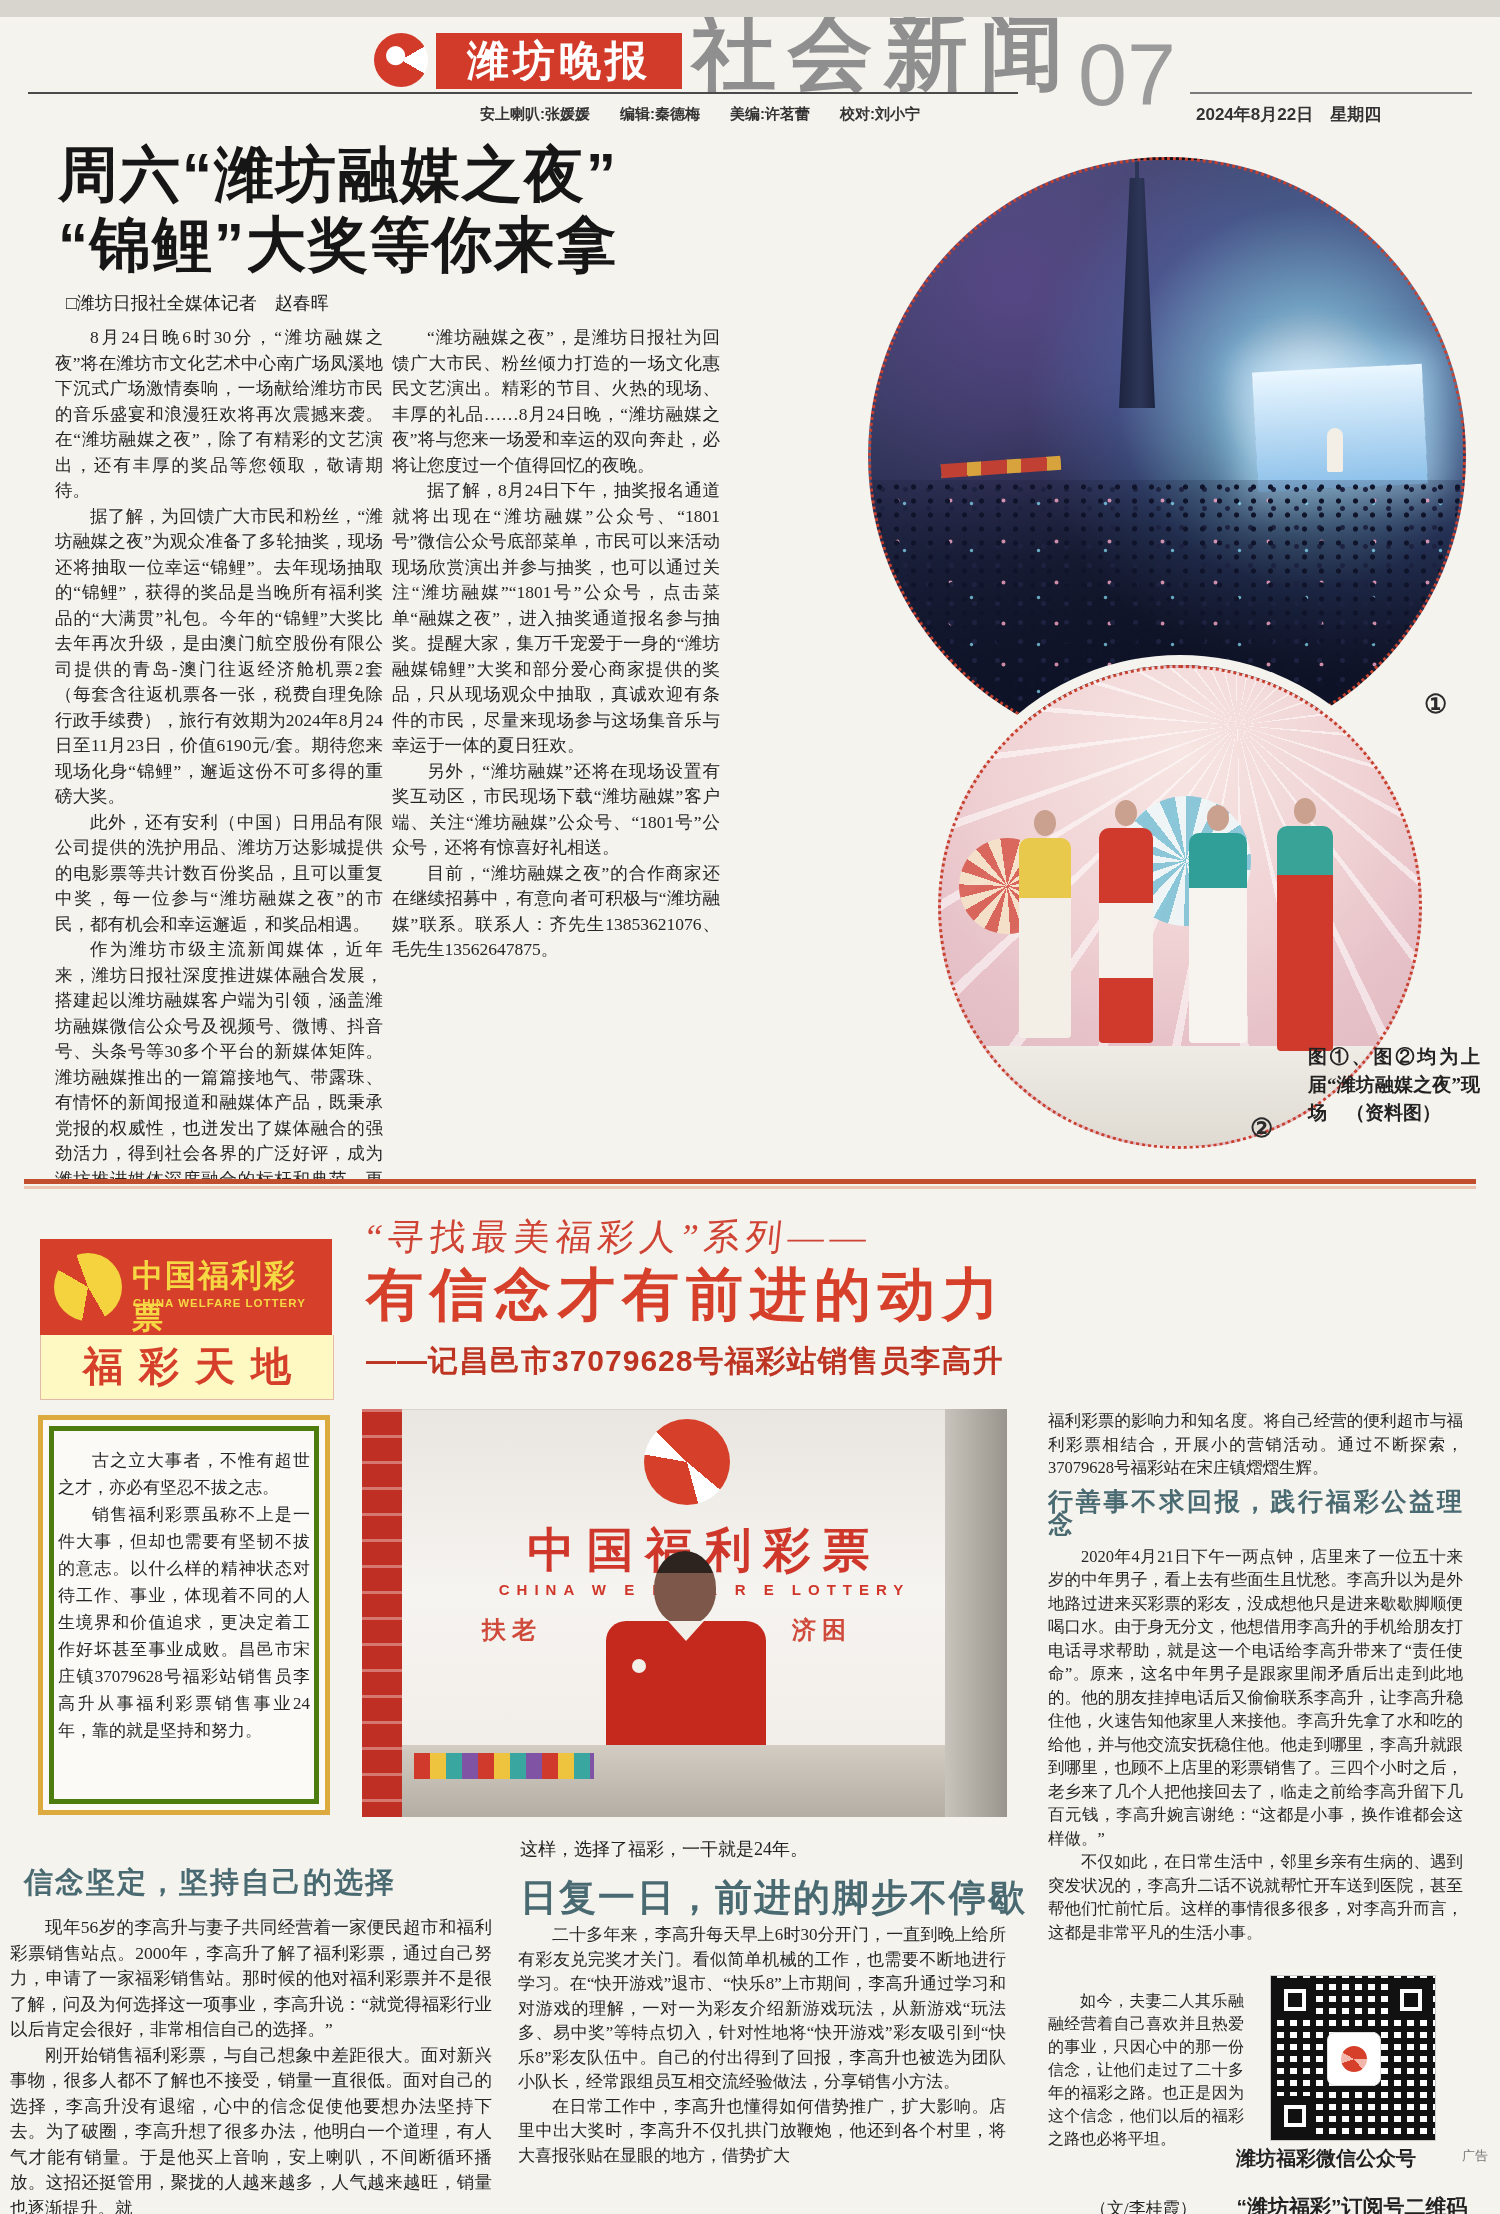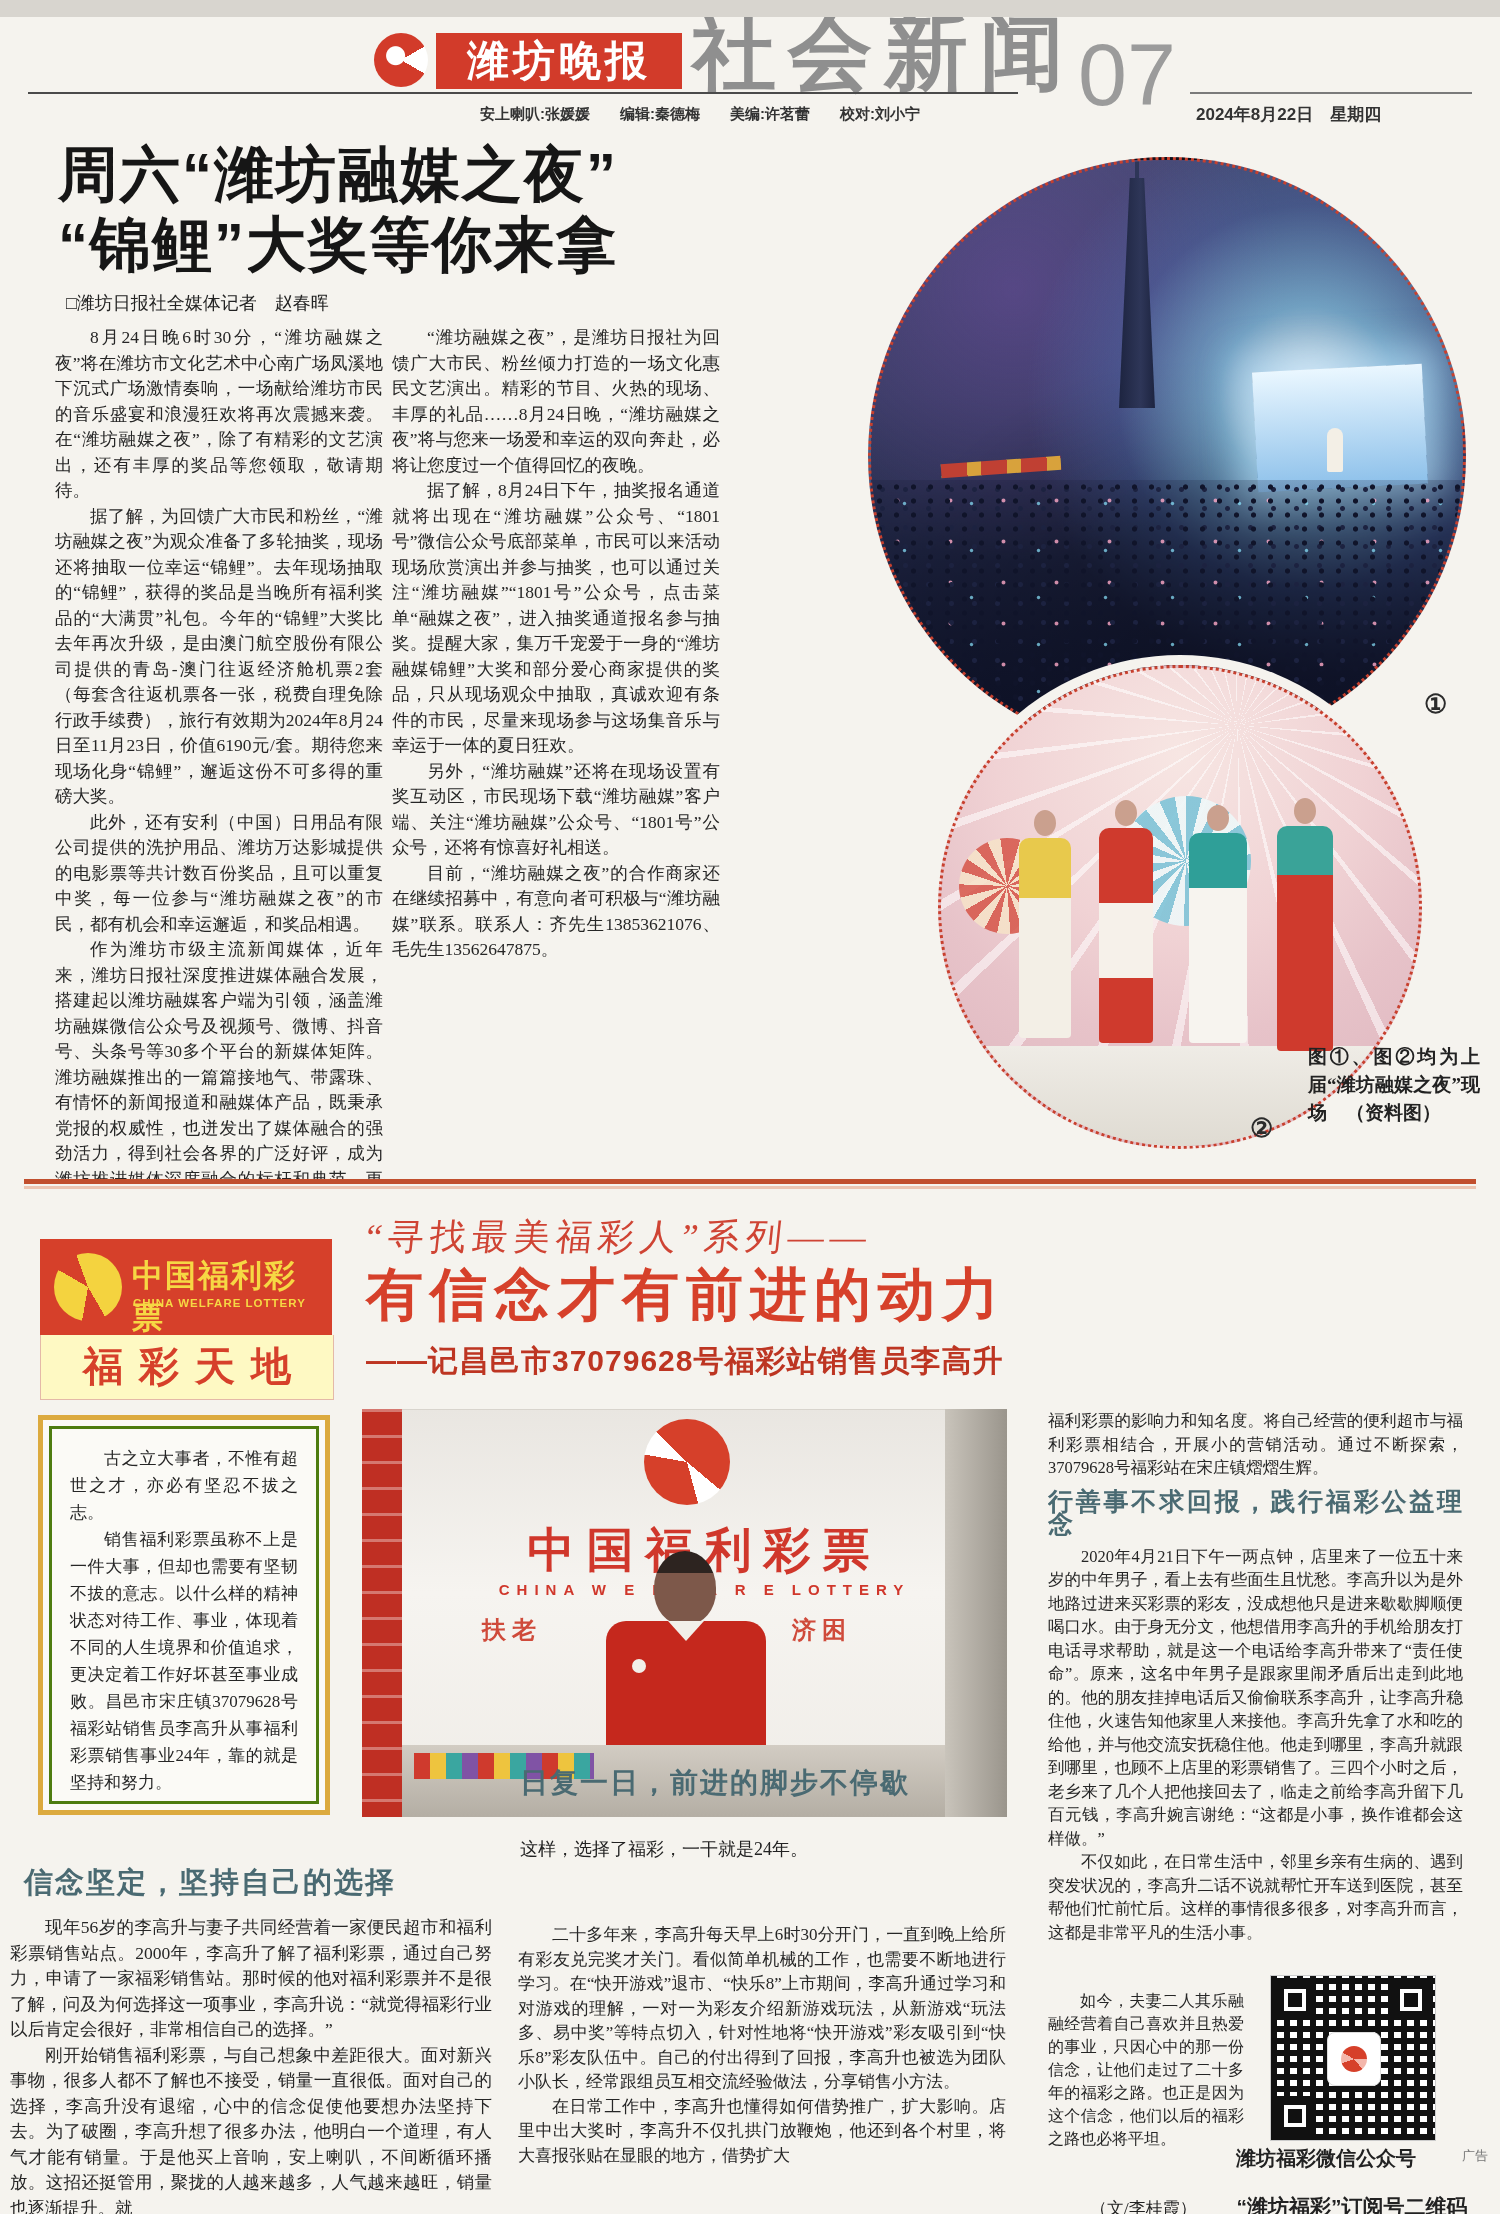--- a/index.html
+++ b/index.html
@@ -87,26 +87,26 @@
   .lot-en{position:absolute;left:93px;top:58px;width:194px;color:#f6d844;font-size:11.5px;letter-spacing:1px;font-weight:bold;}
   .lot-white{position:absolute;left:0;top:96px;width:100%;height:64px;background:#fef9c3;
              border:1px solid #e4b9a8;border-top:none;}
   .lot-label{width:100%;text-align:center;font-size:40px;font-weight:bold;color:#d6402a;letter-spacing:16px;line-height:62px;text-indent:16px;}
   .series{left:366px;top:1196px;font-size:36px;color:#cf4434;letter-spacing:6px;transform:skewX(-6deg);}
   .lot-title{left:366px;top:1240px;font-size:57px;font-weight:bold;color:#d6402a;letter-spacing:7px;}
   .lot-sub{left:366px;top:1324px;font-size:30px;font-weight:bold;color:#bd3522;letter-spacing:1px;}
 
   
   .gold-box{left:38px;top:1398px;width:292px;height:400px;border:5px solid #dcaa3e;background:#fbfaf6;padding:6px;box-sizing:border-box;}
-  .gold-inner{width:100%;height:100%;border:3px solid #4d7c0f;box-sizing:border-box;padding:16px 18px;
+  .gold-inner{width:100%;height:100%;border:5px solid #4d7c0f;box-sizing:border-box;padding:16px 4px;
               font-size:17px;line-height:27px;text-align:justify;color:#262626;overflow:hidden;}
   .gold-inner p{margin:0;text-indent:2em;}
   .subhead{font-weight:bold;color:#4a6a72;letter-spacing:2px;}
   .sh1{left:24px;top:1846px;font-size:29px;}
-  .sh2{left:520px;top:1747px;font-size:28px;text-align:right;}
+  .sh2{left:520px;top:1856px;font-size:37px;text-align:right;}
   .lcol{text-align:justify;color:#262626;overflow:hidden;}
   .lcol p{margin:0;text-indent:2em;}
   .lcol1{left:10px;top:1898px;width:482px;height:316px;font-size:17.5px;line-height:25.5px;}
   .lcol2{left:518px;top:1906px;width:488px;height:308px;font-size:17px;line-height:24.5px;}
   .cap-line{left:520px;top:1820px;width:486px;font-size:18px;color:#222;}
   .lcol3{left:1048px;top:1392px;width:415px;height:578px;font-size:16.5px;line-height:23.5px;}
   .lcol3 .subhead{font-size:25px;margin:10px 0 8px;text-indent:0;letter-spacing:1px;}
   .lcol3 p.noindent{text-indent:0;}
   .story3{left:1048px;top:1972px;width:196px;height:200px;font-size:16px;line-height:23px;}
   .credit{left:1090px;top:2180px;font-size:17px;color:#222;}

